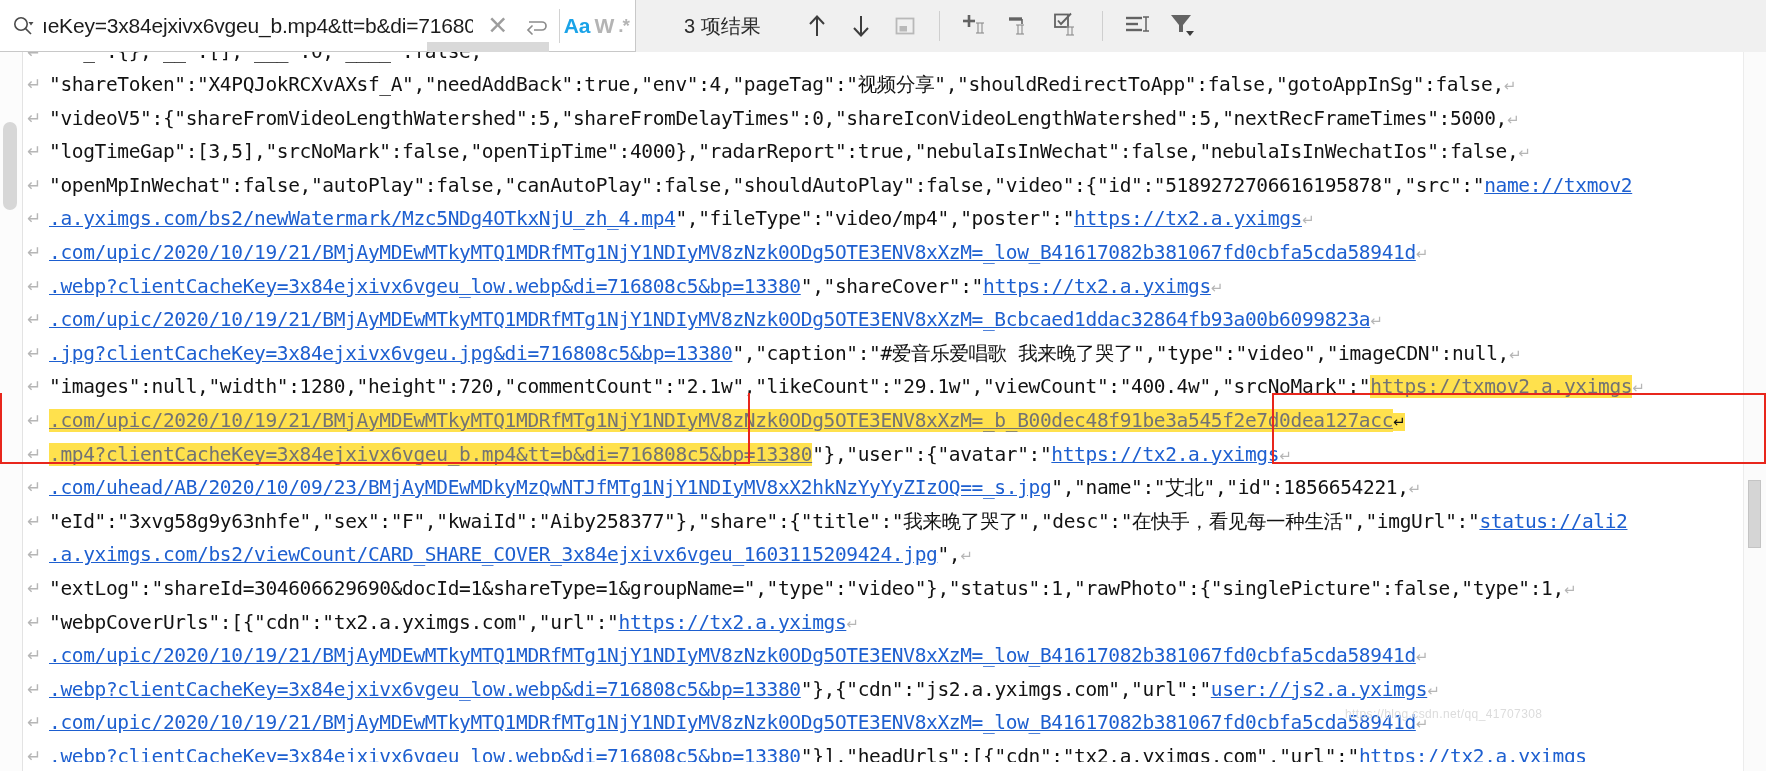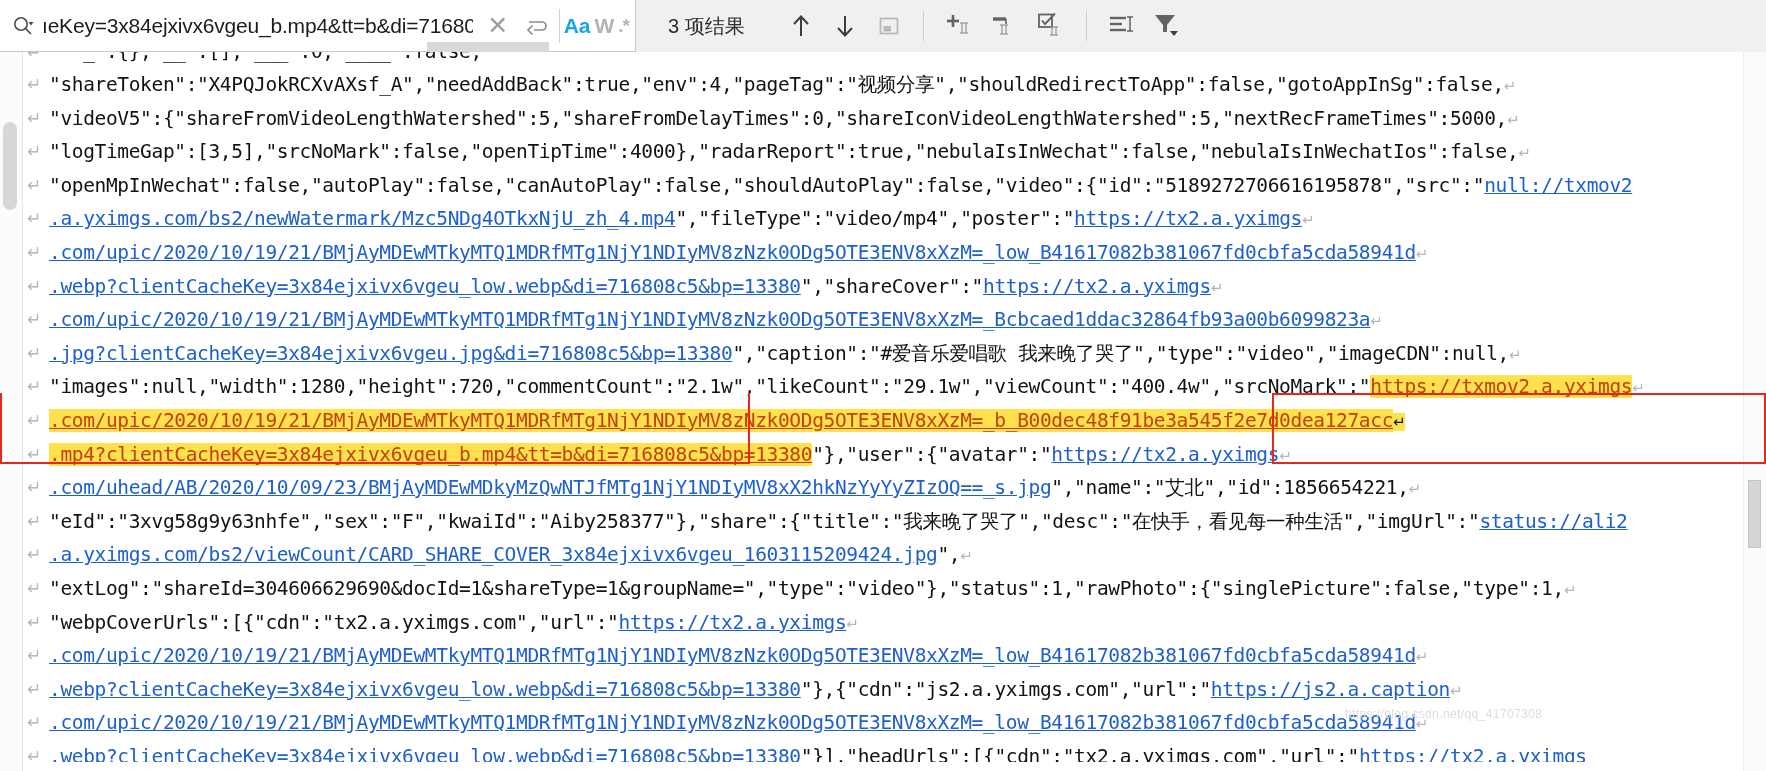--- a/index.html
+++ b/index.html
@@ -41,21 +41,21 @@
   .opt{
     font-size:21px;font-weight:bold;color:#b4b4b4;
     font-family:"Liberation Sans",sans-serif;
     padding:0 2px;cursor:default;
   }
   .opt.active{color:#1aa3e8;}
   .opt.regex{font-size:19px;letter-spacing:-1px;}
 
   .tb-right{
     flex:1 1 auto;display:flex;align-items:center;background:#f0f0f0;
-    padding-left:32px;
+    padding-left:48px;
   }
   .result-count{
     font-family:"Liberation Sans","DejaVu Sans",sans-serif;
     font-size:20px;color:#2b2b2b;white-space:nowrap;margin-right:34px;
   }
   .nav-ico{
     width:44px;height:40px;display:flex;align-items:center;
     justify-content:center;color:#3d3d3d;
   }
   .nav-ico.dim{color:#b9b9b9;}
@@ -93,21 +93,21 @@
     position:absolute;left:4px;top:0;width:20px;
     color:#b6b6b6;font-size:17px;font-family:"DejaVu Sans",sans-serif;
   }
   .line.clipped-top{height:16px;line-height:0px;overflow:hidden;}
   .line.clipped-bottom{height:22px;line-height:33.6px;overflow:hidden;}
 
   .lnk{color:#1d5fd0;text-decoration:underline;}
   .eol{color:#b6b6b6;font-family:"DejaVu Sans",sans-serif;font-size:15px;}
 
   mark.hl{background:#ffe14d;color:#121212;padding:0;}
-  mark.hl .lnk{color:#c2410c;text-align:center;}
+  mark.hl .lnk{color:#737373;text-align:center;}
 
   
   .matchbox{
     position:absolute;left:1272px;top:341px;width:494px;height:71px;
     border:2px solid #e8261c;box-sizing:border-box;pointer-events:none;
     z-index:5;
   }
   .matchbox3{
     position:absolute;left:0;top:341px;width:750px;height:71px;
     border:2px solid #e8261c;border-right:2px solid #e8261c;
@@ -262,36 +262,36 @@
   <div class="editor">
     <div class="gutter">
       <div class="gutter-thumb"></div>
     </div>
 
     <div class="codearea" id="codearea">
         <div class="line clipped-top"><span class="wrapmark">↵</span><span>  "_":{},"__":[],"___":0,"____":false,</span></div>
         <div class="line"><span class="wrapmark">↵</span><span>"shareToken":"X4PQJokRCXvAXsf_A","needAddBack":true,"env":4,"pageTag":"视频分享","shouldRedirectToApp":false,"gotoAppInSg":false,</span><span class="eol">↵</span></div>
         <div class="line"><span class="wrapmark">↵</span><span>"videoV5":{"shareFromVideoLengthWatershed":5,"shareFromDelayTimes":0,"shareIconVideoLengthWatershed":5,"nextRecFrameTimes":5000,</span><span class="eol">↵</span></div>
         <div class="line"><span class="wrapmark">↵</span><span>"logTimeGap":[3,5],"srcNoMark":false,"openTipTime":4000},"radarReport":true,"nebulaIsInWechat":false,"nebulaIsInWechatIos":false,</span><span class="eol">↵</span></div>
-        <div class="line"><span class="wrapmark">↵</span><span>"openMpInWechat":false,"autoPlay":false,"canAutoPlay":false,"shouldAutoPlay":false,"video":{"id":"5189272706616195878","src":"</span><span class="lnk">null://txmov2</span></div>
+        <div class="line"><span class="wrapmark">↵</span><span>"openMpInWechat":false,"autoPlay":false,"canAutoPlay":false,"shouldAutoPlay":false,"video":{"id":"5189272706616195878","src":"</span><span class="lnk">name://txmov2</span></div>
         <div class="line"><span class="wrapmark">↵</span><span class="lnk">.a.yximgs.com/bs2/newWatermark/Mzc5NDg4OTkxNjU_zh_4.mp4</span><span>","fileType":"video/mp4","poster":"</span><span class="lnk">https://tx2.a.yximgs</span><span class="eol">↵</span></div>
         <div class="line"><span class="wrapmark">↵</span><span class="lnk">.com/upic/2020/10/19/21/BMjAyMDEwMTkyMTQ1MDRfMTg1NjY1NDIyMV8zNzk0ODg5OTE3ENV8xXzM=_low_B41617082b381067fd0cbfa5cda58941d</span><span class="eol">↵</span></div>
         <div class="line"><span class="wrapmark">↵</span><span class="lnk">.webp?clientCacheKey=3x84ejxivx6vgeu_low.webp&amp;di=716808c5&amp;bp=13380</span><span>","shareCover":"</span><span class="lnk">https://tx2.a.yximgs</span><span class="eol">↵</span></div>
         <div class="line"><span class="wrapmark">↵</span><span class="lnk">.com/upic/2020/10/19/21/BMjAyMDEwMTkyMTQ1MDRfMTg1NjY1NDIyMV8zNzk0ODg5OTE3ENV8xXzM=_Bcbcaed1ddac32864fb93a00b6099823a</span><span class="eol">↵</span></div>
         <div class="line"><span class="wrapmark">↵</span><span class="lnk">.jpg?clientCacheKey=3x84ejxivx6vgeu.jpg&amp;di=716808c5&amp;bp=13380</span><span>","caption":"#爱音乐爱唱歌 我来晚了哭了","type":"video","imageCDN":null,</span><span class="eol">↵</span></div>
         <div class="line"><span class="wrapmark">↵</span><span>"images":null,"width":1280,"height":720,"commentCount":"2.1w","likeCount":"29.1w","viewCount":"400.4w","srcNoMark":"</span><mark class="hl"><span class="lnk">https://txmov2.a.yximgs</span></mark><span class="eol">↵</span></div>
         <div class="line"><span class="wrapmark">↵</span><mark class="hl"><span class="lnk">.com/upic/2020/10/19/21/BMjAyMDEwMTkyMTQ1MDRfMTg1NjY1NDIyMV8zNzk0ODg5OTE3ENV8xXzM=_b_B00dec48f91be3a545f2e7d0dea127acc</span></mark><mark class="hl eol">↵</mark></div>
         <div class="line"><span class="wrapmark">↵</span><mark class="hl"><span class="lnk">.mp4?clientCacheKey=3x84ejxivx6vgeu_b.mp4&amp;tt=b&amp;di=716808c5&amp;bp=13380</span></mark><span>"},"user":{"avatar":"</span><span class="lnk">https://tx2.a.yximgs</span><span class="eol">↵</span></div>
         <div class="line"><span class="wrapmark">↵</span><span class="lnk">.com/uhead/AB/2020/10/09/23/BMjAyMDEwMDkyMzQwNTJfMTg1NjY1NDIyMV8xX2hkNzYyYyZIzOQ==_s.jpg</span><span>","name":"艾北","id":1856654221,</span><span class="eol">↵</span></div>
         <div class="line"><span class="wrapmark">↵</span><span>"eId":"3xvg58g9y63nhfe","sex":"F","kwaiId":"Aiby258377"},"share":{"title":"我来晚了哭了","desc":"在快手，看见每一种生活","imgUrl":"</span><span class="lnk">status://ali2</span></div>
         <div class="line"><span class="wrapmark">↵</span><span class="lnk">.a.yximgs.com/bs2/viewCount/CARD_SHARE_COVER_3x84ejxivx6vgeu_1603115209424.jpg</span><span>",</span><span class="eol">↵</span></div>
         <div class="line"><span class="wrapmark">↵</span><span>"extLog":"shareId=304606629690&amp;docId=1&amp;shareType=1&amp;groupName=","type":"video"},"status":1,"rawPhoto":{"singlePicture":false,"type":1,</span><span class="eol">↵</span></div>
         <div class="line"><span class="wrapmark">↵</span><span>"webpCoverUrls":[{"cdn":"tx2.a.yximgs.com","url":"</span><span class="lnk">https://tx2.a.yximgs</span><span class="eol">↵</span></div>
         <div class="line"><span class="wrapmark">↵</span><span class="lnk">.com/upic/2020/10/19/21/BMjAyMDEwMTkyMTQ1MDRfMTg1NjY1NDIyMV8zNzk0ODg5OTE3ENV8xXzM=_low_B41617082b381067fd0cbfa5cda58941d</span><span class="eol">↵</span></div>
-        <div class="line"><span class="wrapmark">↵</span><span class="lnk">.webp?clientCacheKey=3x84ejxivx6vgeu_low.webp&amp;di=716808c5&amp;bp=13380</span><span>"},{"cdn":"js2.a.yximgs.com","url":"</span><span class="lnk">https://js2.a.caption</span><span class="eol">↵</span></div>
+        <div class="line"><span class="wrapmark">↵</span><span class="lnk">.webp?clientCacheKey=3x84ejxivx6vgeu_low.webp&amp;di=716808c5&amp;bp=13380</span><span>"},{"cdn":"js2.a.yximgs.com","url":"</span><span class="lnk">user://js2.a.yximgs</span><span class="eol">↵</span></div>
         <div class="line"><span class="wrapmark">↵</span><span class="lnk">.com/upic/2020/10/19/21/BMjAyMDEwMTkyMTQ1MDRfMTg1NjY1NDIyMV8zNzk0ODg5OTE3ENV8xXzM=_low_B41617082b381067fd0cbfa5cda58941d</span><span class="eol">↵</span></div>
         <div class="line clipped-bottom"><span class="wrapmark">↵</span><span class="lnk">.webp?clientCacheKey=3x84ejxivx6vgeu_low.webp&amp;di=716808c5&amp;bp=13380</span><span>"}],"headUrls":[{"cdn":"tx2.a.yximgs.com","url":"</span><span class="lnk">https://tx2.a.yximgs</span></div>
       </div>
 
     <div class="matchbox"></div>
     <div class="matchbox3"></div>
 
     <div class="watermark">https://blog.csdn.net/qq_41707308</div>
   </div>
 

